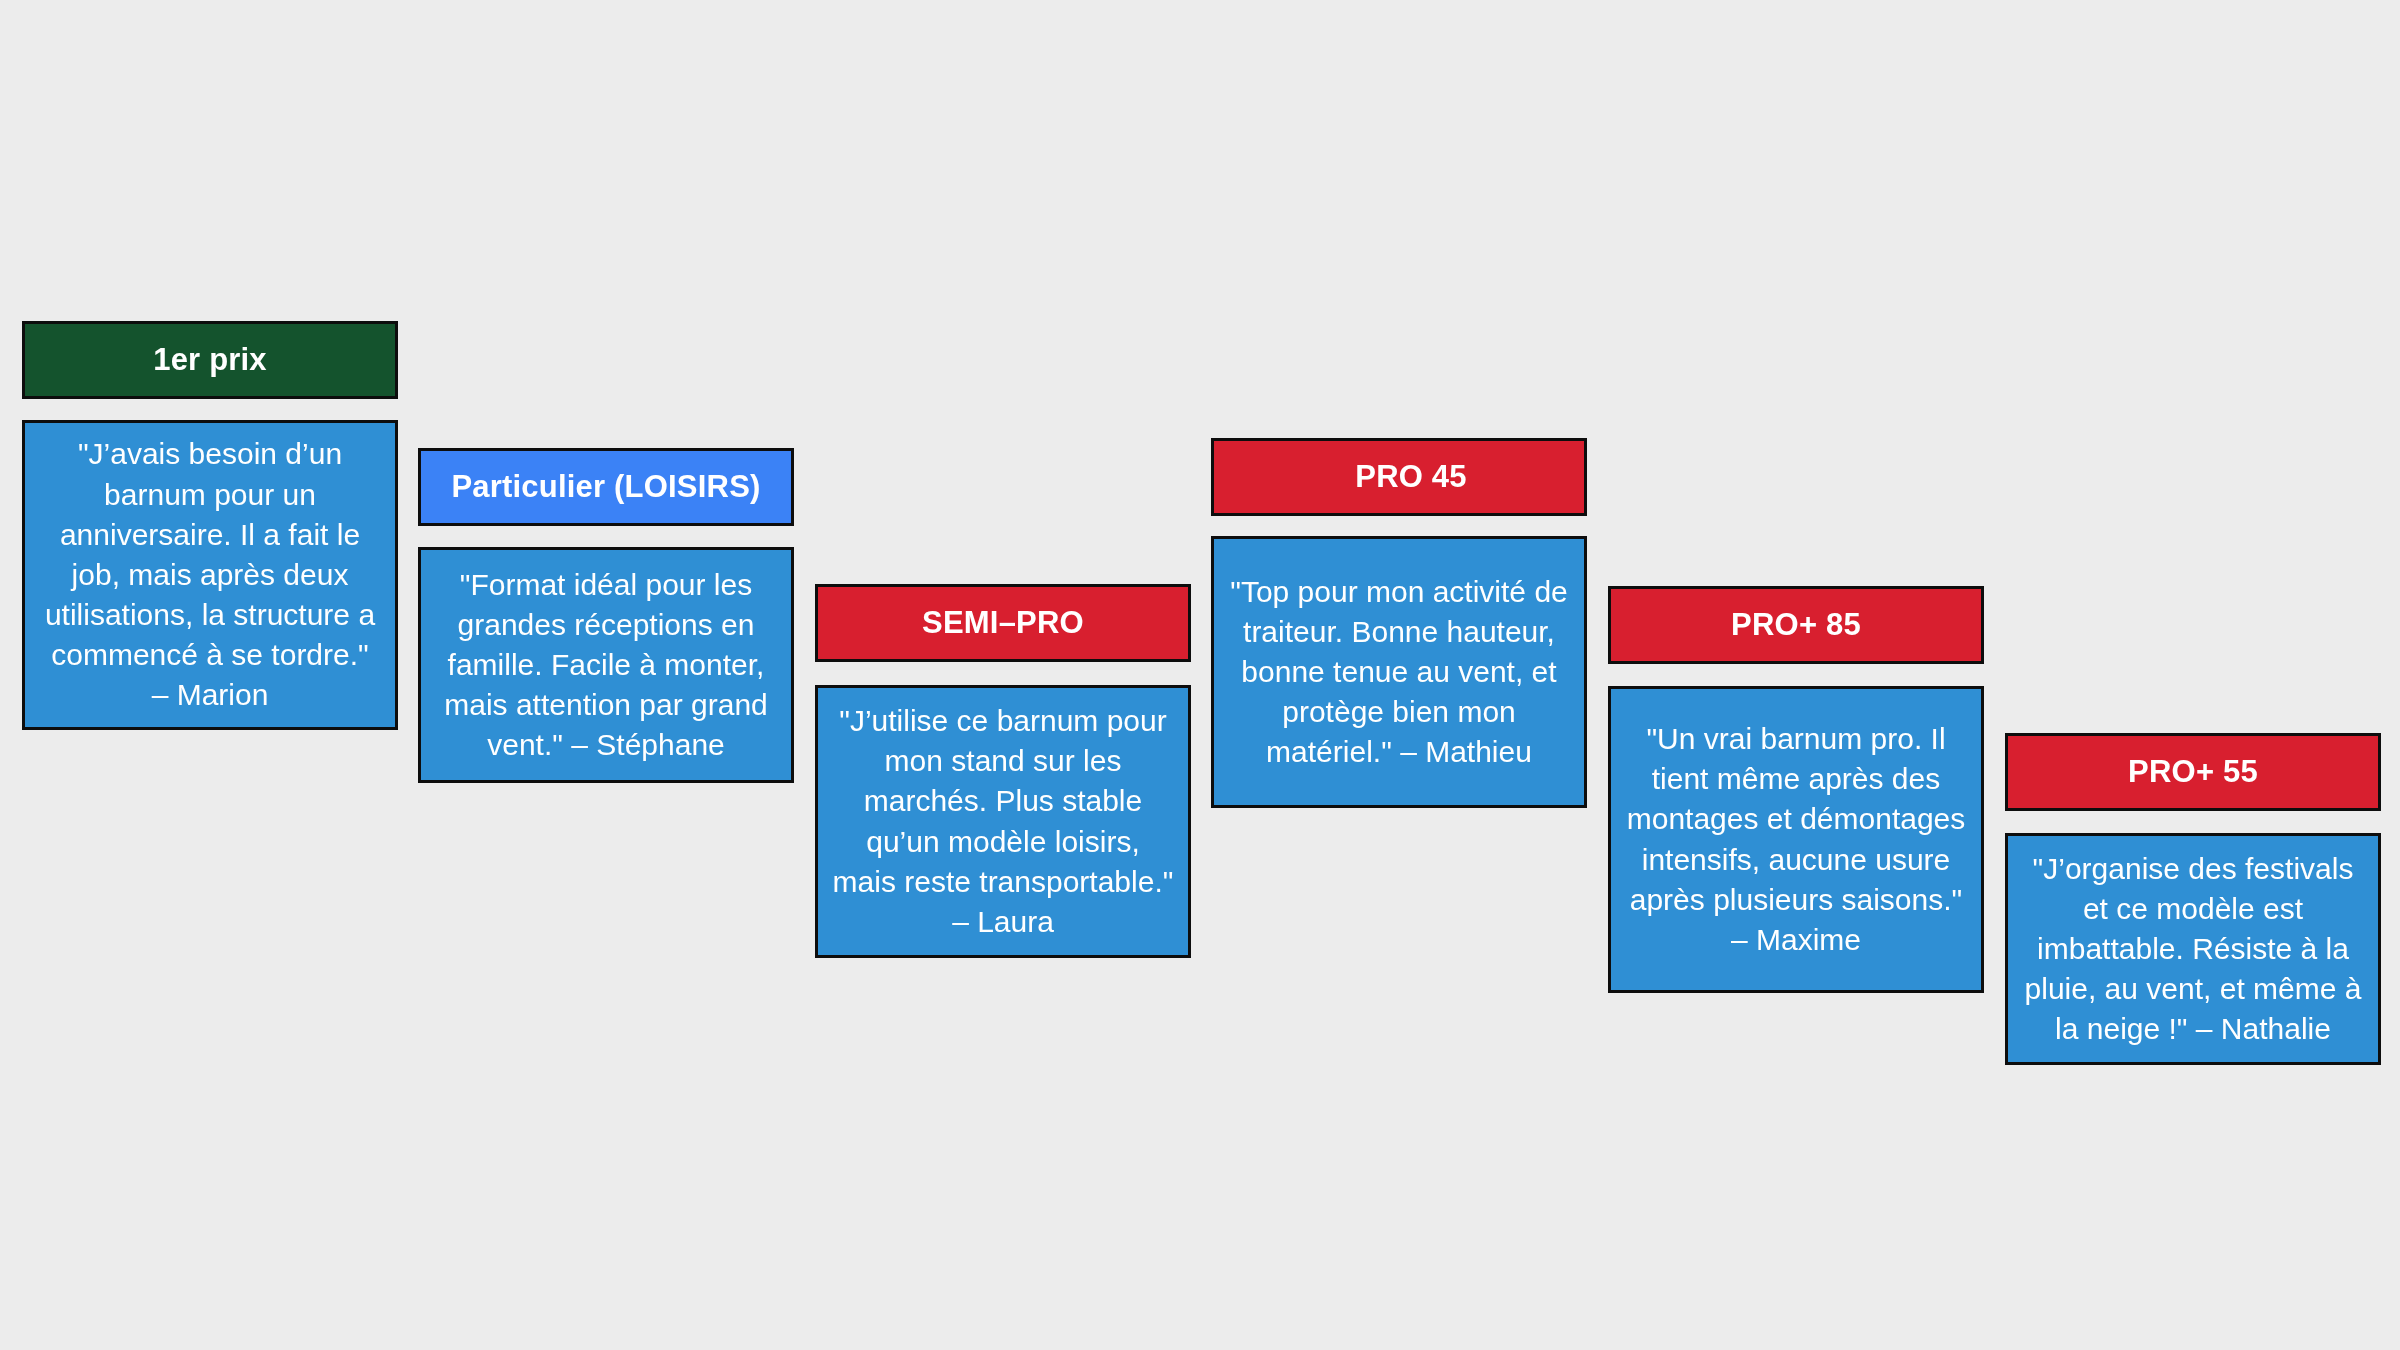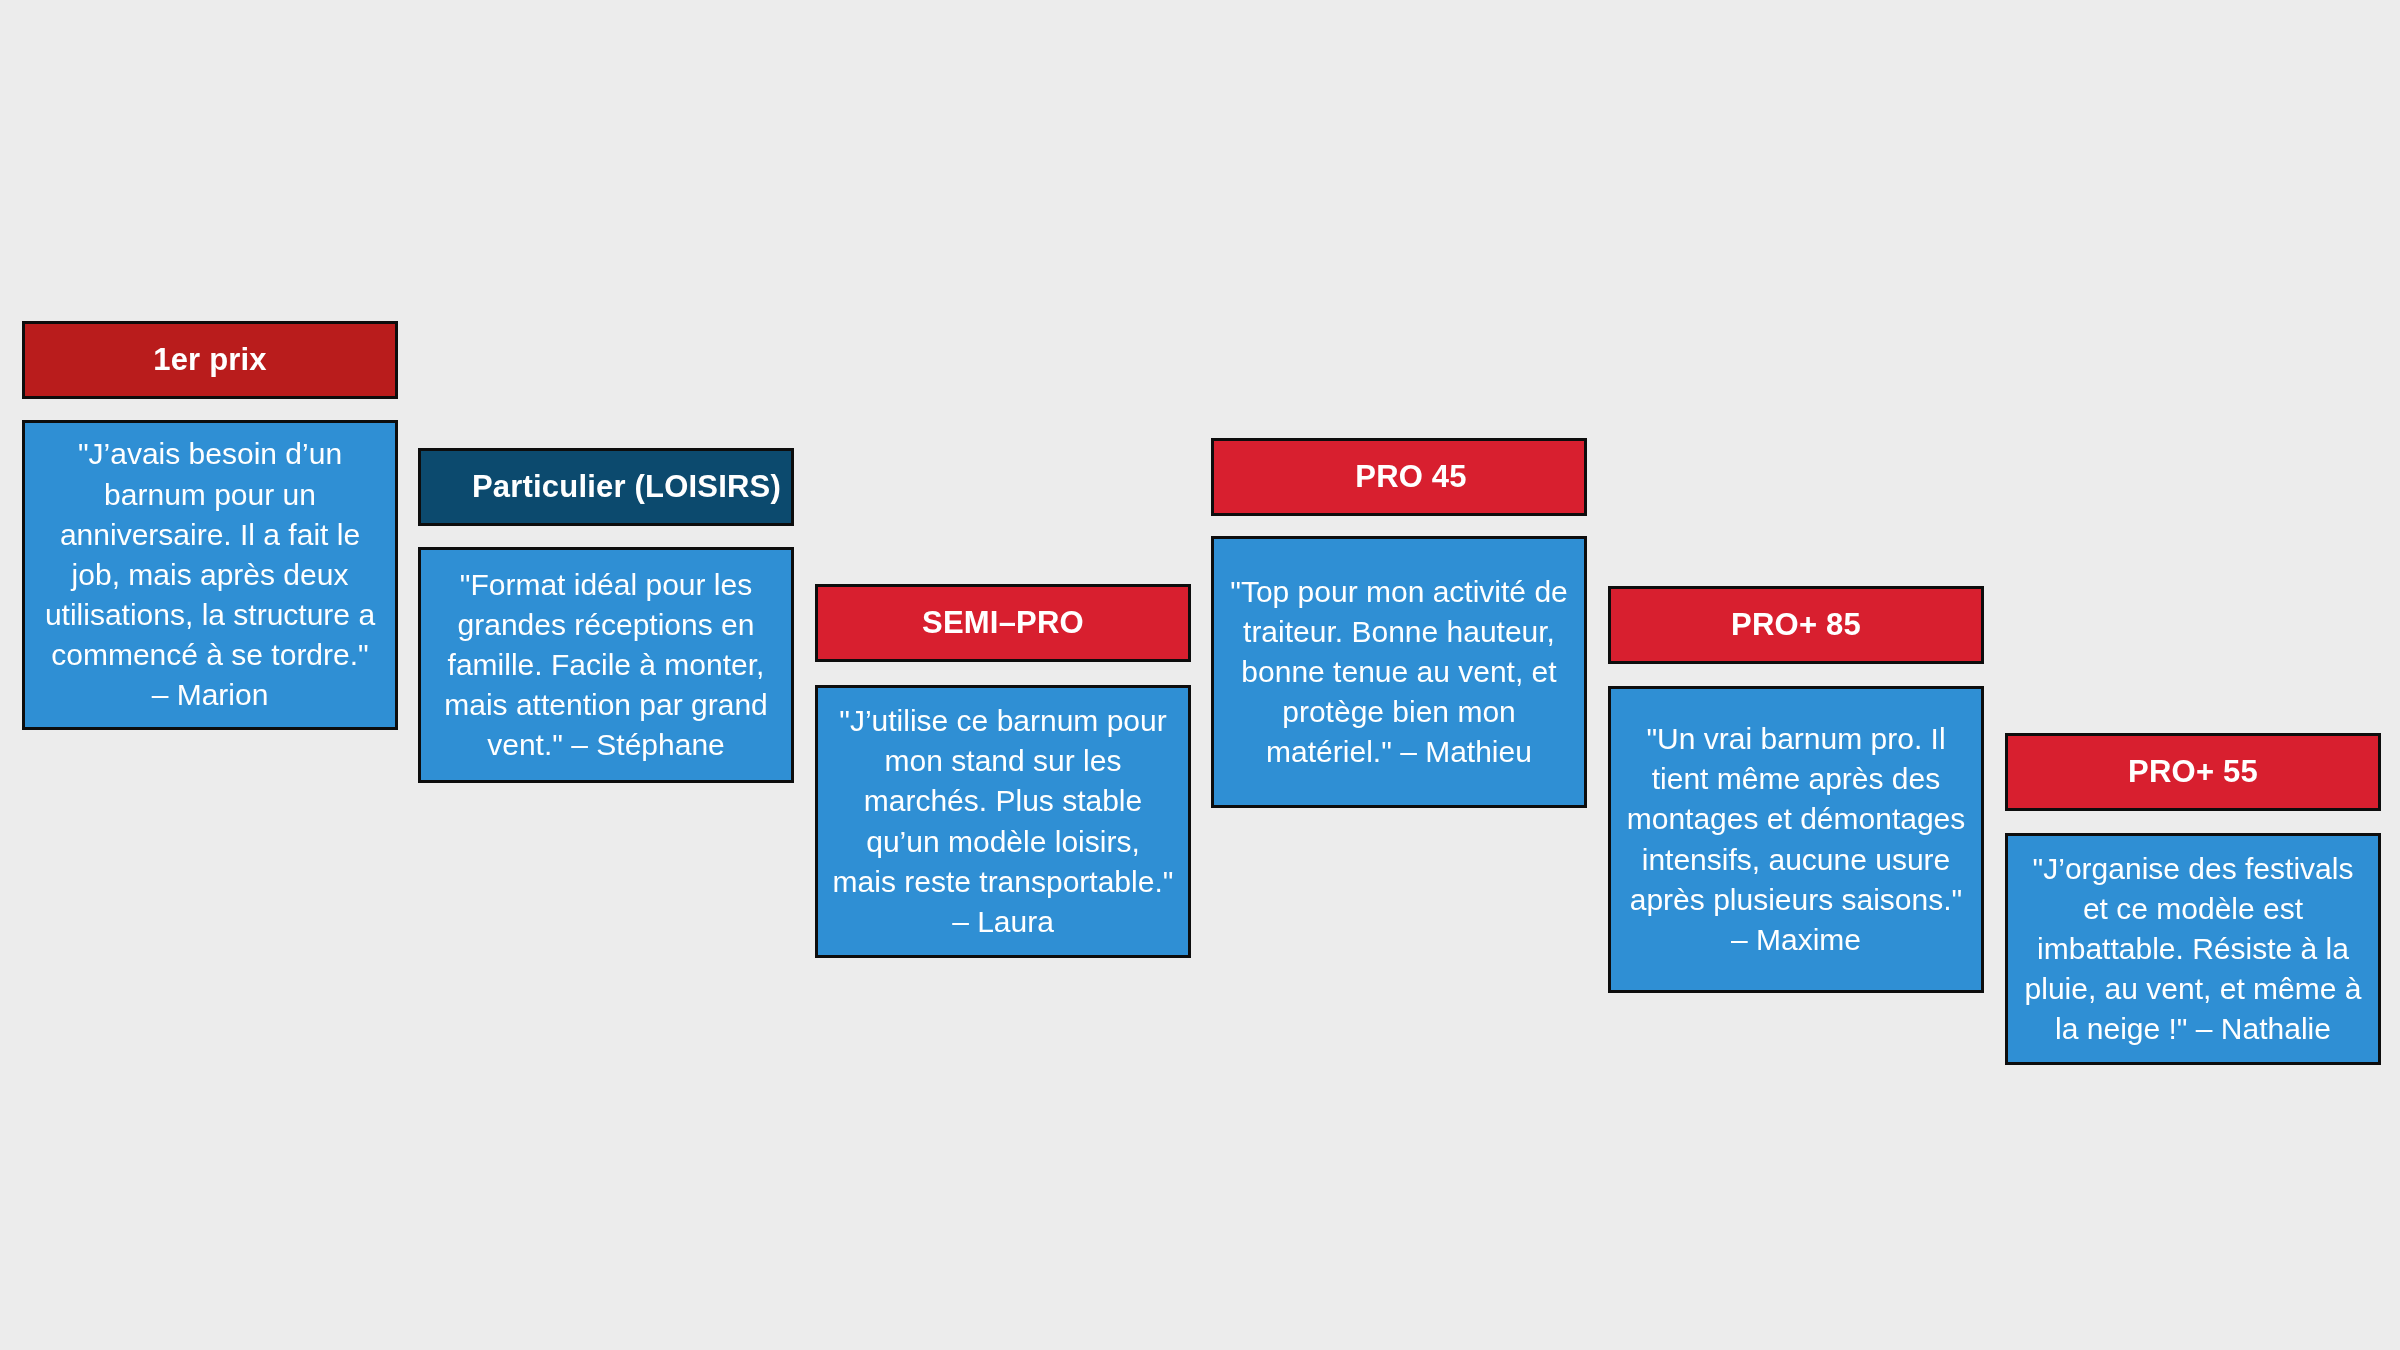--- a/index.html
+++ b/index.html
@@ -57,30 +57,30 @@
     line-height: 1.34;
     padding: 6px 14px;
   }
 </style>
 </head>
 <body style="background: rgb(236, 236, 236);">
 
 <div id="stage">
 
   <div class="group">
-    <div class="header-box" style="left: 22px; top: 321px; width: 376px; height: 78px; background: #b91c1c; border-color: rgb(13, 13, 13);">
+    <div class="header-box" style="left: 22px; top: 321px; width: 376px; height: 78px; background: #14532d; border-color: rgb(13, 13, 13);">
       <span class="header-label" style="color: rgb(255, 255, 255);">1er prix</span>
     </div>
     <div class="quote-box" style="left: 22px; top: 420px; width: 376px; height: 310px; background: rgb(47, 143, 212); border-color: rgb(13, 13, 13);">
       <span class="quote-text" style="color: rgb(255, 255, 255);">"J’avais besoin d’un barnum pour un anniversaire. Il a fait le job, mais après deux utilisations, la structure a commencé à se tordre." – Marion</span>
     </div>
   </div>
 
   <div class="group">
-    <div class="header-box" style="left: 418px; top: 448px; width: 376px; height: 78px; background: #0c4a6e; border-color: rgb(13, 13, 13); justify-content: flex-end;">
+    <div class="header-box" style="left: 418px; top: 448px; width: 376px; height: 78px; background: #3b82f6; border-color: rgb(13, 13, 13);">
       <span class="header-label" style="color: rgb(255, 255, 255);">Particulier (LOISIRS)</span>
     </div>
     <div class="quote-box" style="left: 418px; top: 547px; width: 376px; height: 236px; background: rgb(47, 143, 212); border-color: rgb(13, 13, 13);">
       <span class="quote-text" style="color: rgb(255, 255, 255);">"Format idéal pour les grandes réceptions en famille. Facile à monter, mais attention par grand vent." – Stéphane</span>
     </div>
   </div>
 
   <div class="group">
     <div class="header-box" style="left: 815px; top: 584px; width: 376px; height: 78px; background: rgb(216, 31, 47); border-color: rgb(13, 13, 13);">
       <span class="header-label" style="color: rgb(255, 255, 255);">SEMI–PRO</span>

